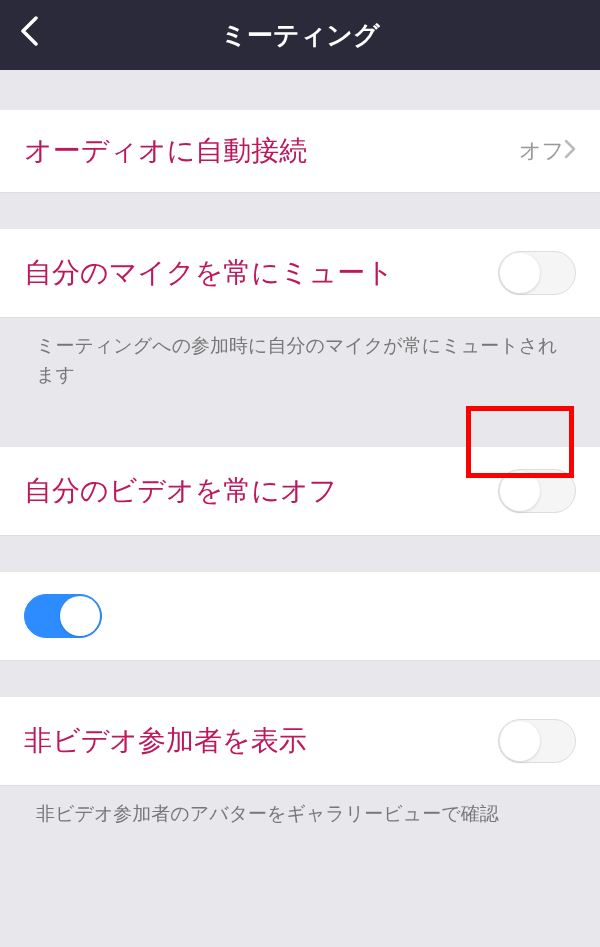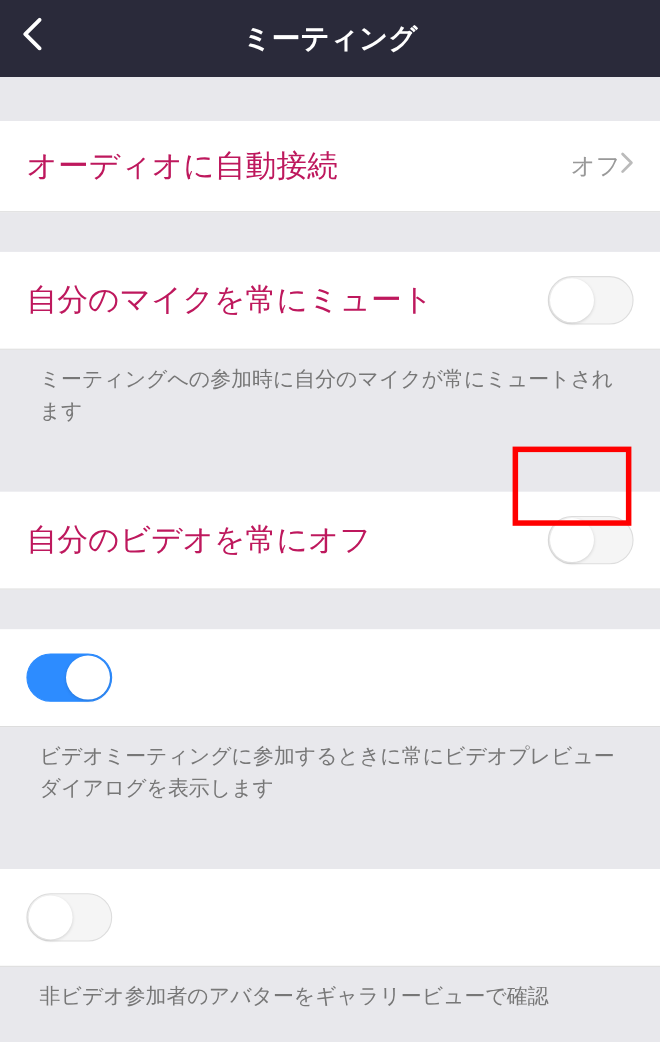--- a/index.html
+++ b/index.html
@@ -154,25 +154,25 @@
     </div>
   </div>
 
   <div class="gap"></div>
 
   <div class="row">
     <div class="toggle on">
       <div class="toggle-knob"></div>
     </div>
   </div>
-  <div class="desc">ビデオミーティングに参加するときに常にビデオプレビューダイアログを表示します</div>
 
   <div class="gap"></div>
 
   <div class="row">
+    <div class="row-label">非ビデオ参加者を表示</div>
     <div class="toggle">
       <div class="toggle-knob"></div>
     </div>
   </div>
   <div class="desc">非ビデオ参加者のアバターをギャラリービューで確認</div>
 
 </div>
 
 <div class="highlight-box" style="top:406px;left:466px;width:108px;height:72px;"></div>
 

